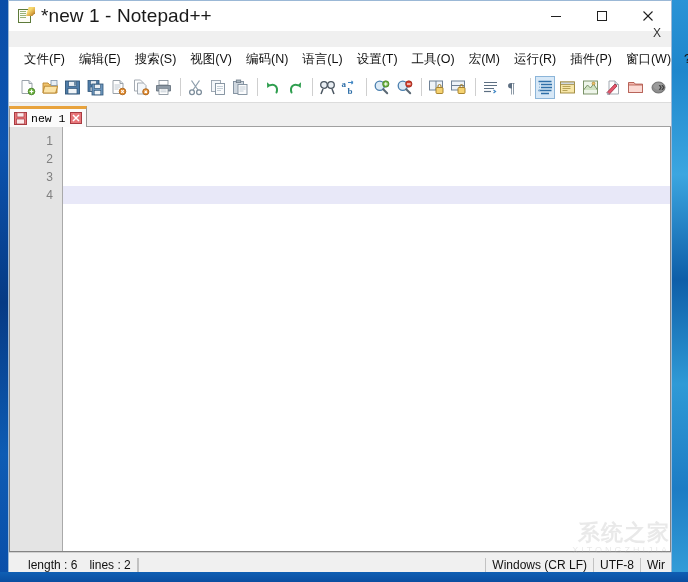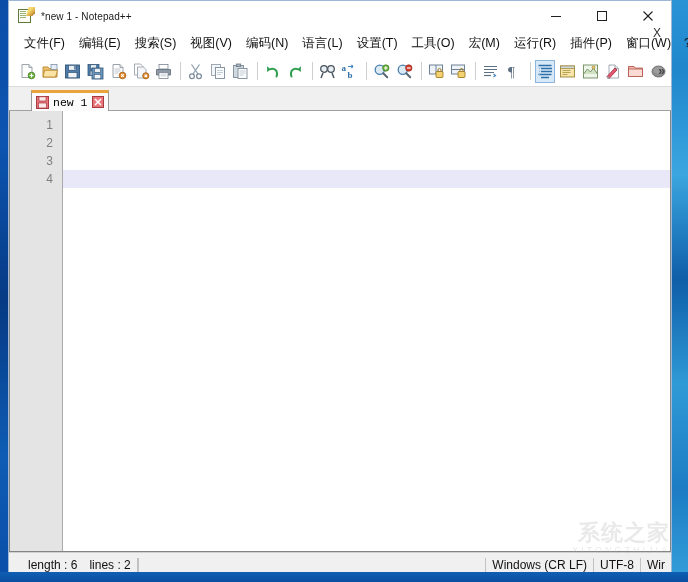--- a/index.html
+++ b/index.html
@@ -68,21 +68,21 @@
     background: #9ab377;
   }
   .title-icon .pencil {
     position: absolute; right: -1px; top: -1px;
     width: 9px; height: 9px;
     background: linear-gradient(135deg,#f5d76e 40%,#d9a441 70%,#8a5a1e 100%);
     transform: rotate(0deg);
     clip-path: polygon(30% 0, 100% 0, 100% 70%, 70% 100%, 0 100%);
   }
   .title-text {
-    font-size: 10px;
+    font-size: 19px;
     color: #1a1a1a;
     letter-spacing: 0.1px;
     white-space: nowrap;
   }
   .winbtns {
     position: absolute;
     right: 0; top: 0;
     height: 30px;
     display: flex;
   }
@@ -95,20 +95,21 @@
 
   
   .menubar {
     height: 25px;
     background: #ffffff;
     display: flex;
     align-items: center;
     padding-left: 8px;
     flex: none;
     position: relative;
+    margin-top: 16px;
   }
   .menu-item {
     font-size: 12.5px;
     color: #111;
     padding: 3px 7px;
     white-space: nowrap;
     line-height: 1;
   }
   .menu-help { padding: 3px 6px; }
 
@@ -157,21 +158,21 @@
     color: #444;
     font-weight: bold;
   }
 
   
   .tabbar {
     height: 23px;
     background: #f0f0f0;
     display: flex;
     align-items: flex-end;
-    padding-left: 22px;
+    padding-left: 0;
     flex: none;
     border-bottom: 1px solid #a0a0a0;
     position: relative;
   }
   .tab {
     height: 21px;
     display: flex;
     align-items: center;
     background: #fbfbfb;
     border: 1px solid #9a9a9a;

